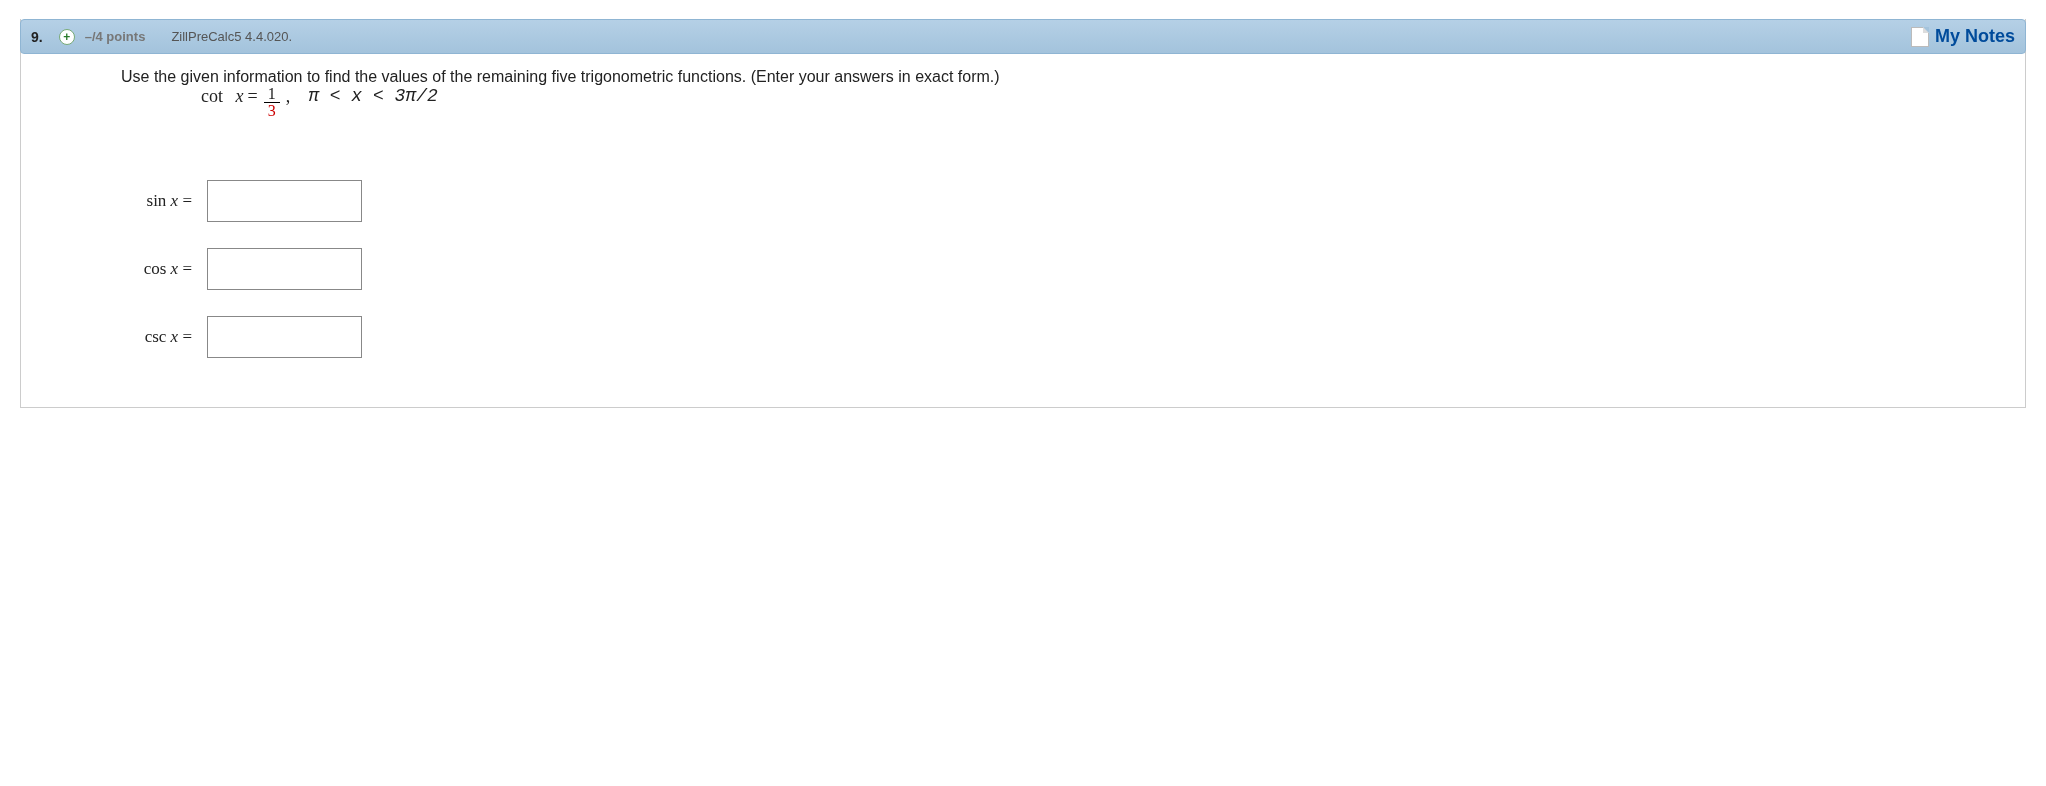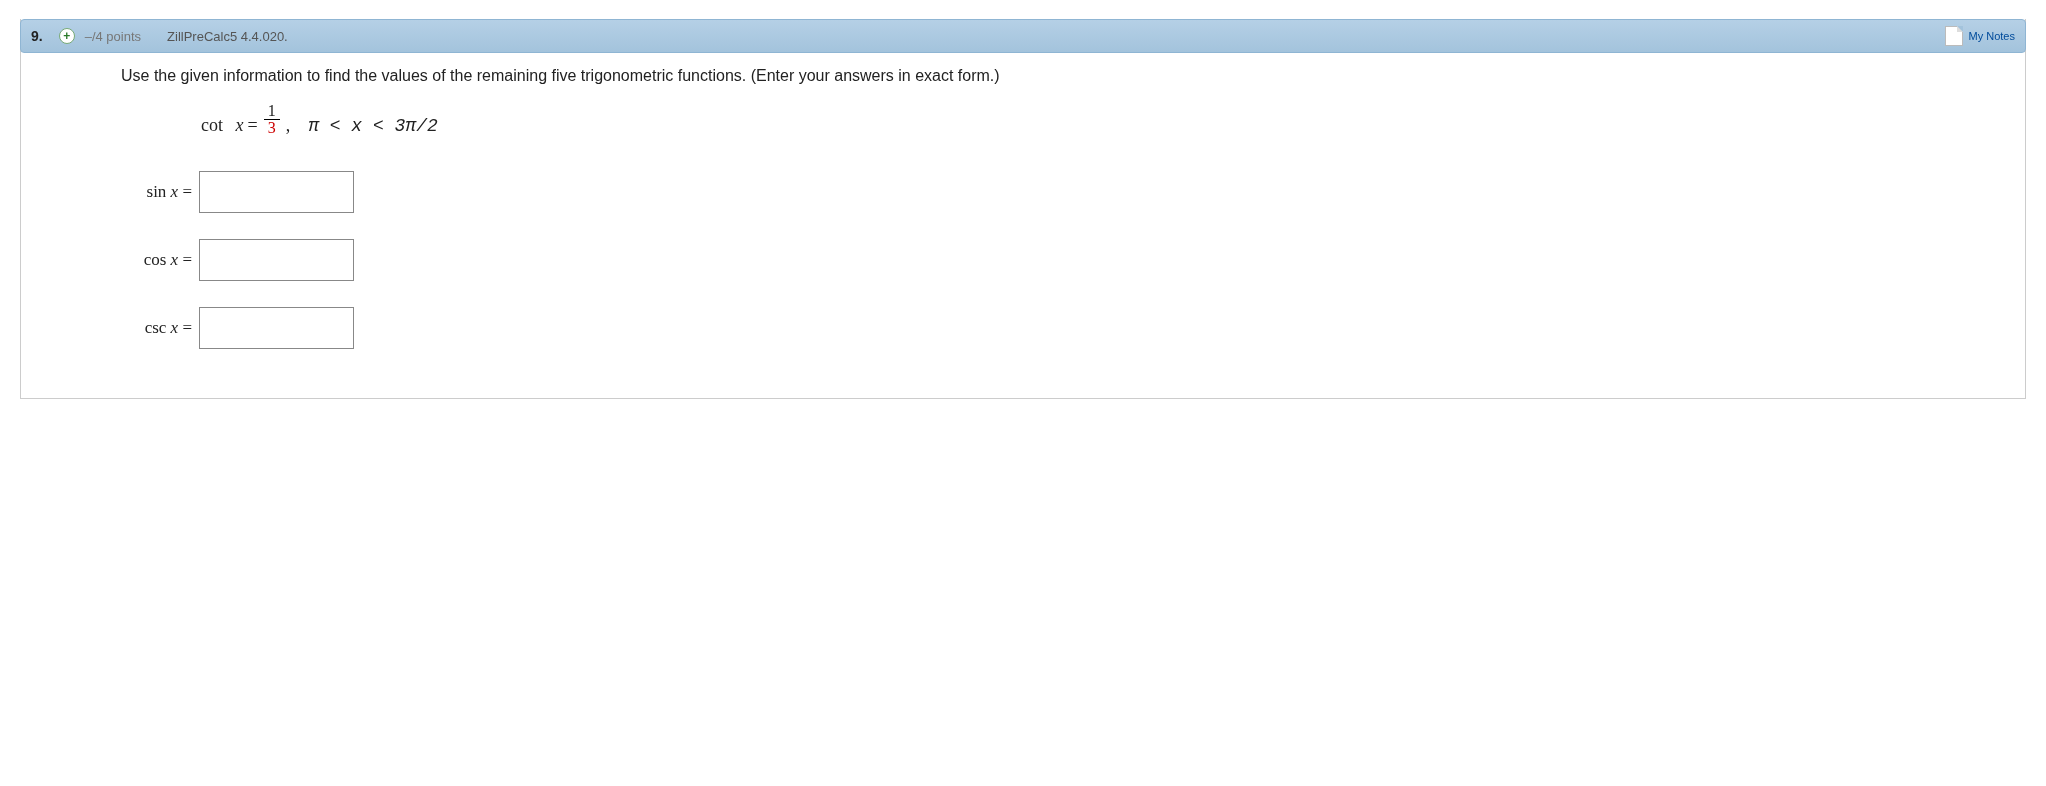--- a/index.html
+++ b/index.html
@@ -46,21 +46,21 @@
     align-items: center;
     justify-content: center;
     color: #2a7a2a;
     font-size: 12px;
     font-weight: bold;
     line-height: 1;
     cursor: pointer;
   }
   .points {
     color: #777;
-    font-weight: normal;
+    font-weight: bold;
     font-size: 13px;
   }
   .source {
     color: #555;
     font-size: 13px;
     margin-left: 16px;
   }
   .header-right {
     display: flex;
     align-items: center;
@@ -78,40 +78,39 @@
     position: absolute;
     top: -1px;
     right: -1px;
     width: 0;
     height: 0;
     border-top: 6px solid #a3c3dc;
     border-left: 6px solid #ddd;
   }
   .mynotes {
     color: #004b9b;
-    font-weight: normal;
-    font-size: 11px;
+    font-weight: bold;
+    font-size: 18px;
     cursor: pointer;
   }
   .question-body {
     padding: 14px 100px 24px 100px;
     font-family: Verdana, Arial, sans-serif;
     font-size: 16px;
     color: #222;
   }
   .prompt {
-    margin-bottom: 18px;
   }
   .given {
     margin-left: 80px;
-    margin-bottom: 10px;
+    margin-bottom: 36px;
     font-family: Georgia, 'Times New Roman', serif;
     font-size: 18px;
     display: flex;
-    align-items: flex-end;
+    align-items: flex-start;
     gap: 4px;
   }
   .frac {
     display: inline-flex;
     flex-direction: column;
     align-items: center;
     vertical-align: middle;
     line-height: 1;
     margin: 0 2px;
   }
@@ -134,21 +133,21 @@
     border-collapse: separate;
     border-spacing: 0 24px;
   }
   .answer-table td {
     vertical-align: middle;
   }
   .label-cell {
     font-family: Georgia, 'Times New Roman', serif;
     font-size: 17px;
     white-space: nowrap;
-    padding-right: 6px;
+    padding-right: 14px;
     text-align: right;
     min-width: 70px;
   }
   .input-cell input {
     width: 155px;
     height: 42px;
     border: 1px solid #888;
     font-size: 16px;
     padding: 2px 6px;
     box-sizing: border-box;

